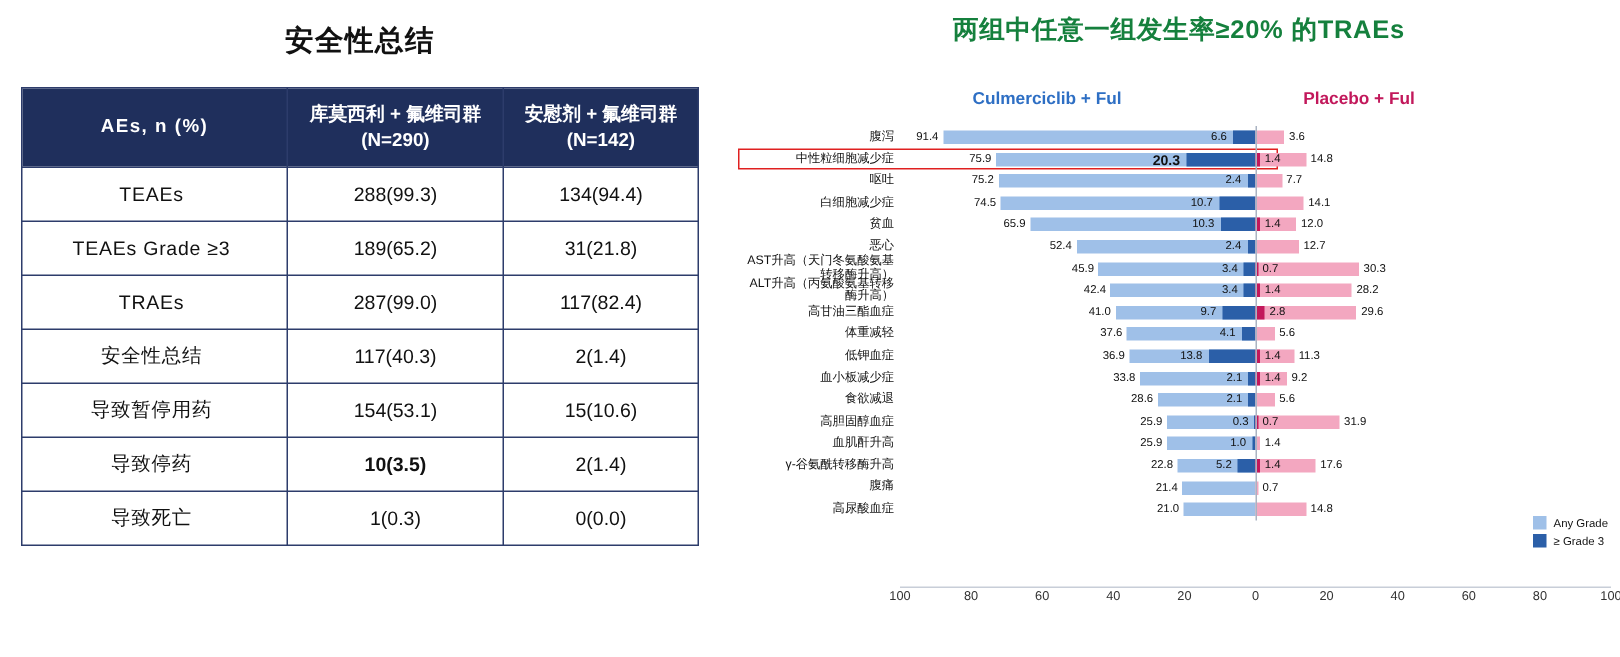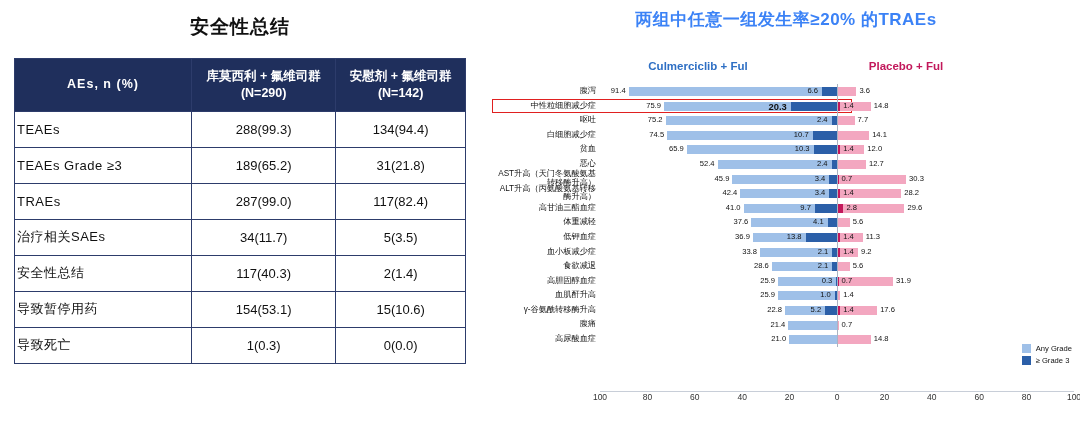--- a/index.html
+++ b/index.html
@@ -7,27 +7,27 @@
   .page{position:relative;width:1080px;height:438px;}
 
   
   .left{position:absolute;left:0;top:0;width:480px;height:438px;}
   .left-title{position:absolute;left:0;top:14px;width:480px;text-align:center;font-size:19px;font-weight:bold;color:#111;letter-spacing:1px;}
   table.safety{position:absolute;left:14px;top:58px;width:452px;border-collapse:collapse;background:#fff;}
   table.safety td,table.safety th{border:1px solid #2d3c6b;}
   table.safety thead th{background:#1f2f5c;color:#fff;font-size:12.5px;font-weight:bold;padding:9px 4px;line-height:1.35;text-align:center;}
   table.safety thead th.first{width:168px;letter-spacing:1px;}
   table.safety tbody td{font-size:13px;color:#111;padding:7px 6px;height:21px;}
-  table.safety tbody td.label{text-align:left;padding-left:2px;letter-spacing:.5px;}
+  table.safety tbody td.label{text-align:center;padding-left:2px;letter-spacing:.5px;}
   table.safety tbody td.num{text-align:center;}
   .red{color:#d0021b;font-weight:bold;}
 
   
   .right{position:absolute;left:492px;top:0;width:588px;height:438px;}
-  .right-title{position:absolute;left:0;top:8px;width:588px;text-align:center;font-size:17px;font-weight:bold;color:#3b82f6;letter-spacing:.5px;}
+  .right-title{position:absolute;left:0;top:8px;width:588px;text-align:center;font-size:17px;font-weight:bold;color:#15803d;letter-spacing:.5px;}
   .grp-left{position:absolute;left:0;top:60px;width:588px;text-align:center;font-size:11.5px;font-weight:bold;color:#2e6fc4;}
   .grp-left span{position:relative;left:-88px;}
   .grp-right{position:absolute;left:0;top:60px;width:588px;text-align:center;font-size:11.5px;font-weight:bold;color:#c2185b;}
   .grp-right span{position:relative;left:120px;}
 
   .plot{position:absolute;left:0;top:84px;width:588px;height:320px;}
   .rows{position:absolute;left:108px;top:0;right:6px;height:302px;}
   .row{position:relative;height:14.6px;display:flex;align-items:center;}
   .lbl{font-size:8.2px;color:#111;text-align:right;width:104px;line-height:1.05;}
   .bar-left{position:absolute;right:50%;height:9px;}
@@ -80,33 +80,33 @@
             <td class="label">TEAEs Grade ≥3</td>
             <td class="num">189(65.2)</td>
             <td class="num">31(21.8)</td>
           </tr>
           <tr>
             <td class="label">TRAEs</td>
             <td class="num">287(99.0)</td>
             <td class="num">117(82.4)</td>
           </tr>
           <tr>
-            <td class="label">治疗相关SAEs</td>
-            <td class="num">34(11.7)</td>
-            <td class="num">5(3.5)</td>
-          </tr>
-          <tr>
             <td class="label">安全性总结</td>
             <td class="num">117(40.3)</td>
             <td class="num">2(1.4)</td>
           </tr>
           <tr>
             <td class="label">导致暂停用药</td>
             <td class="num">154(53.1)</td>
             <td class="num">15(10.6)</td>
+          </tr>
+          <tr>
+            <td class="label">导致停药</td>
+            <td class="num red">10(3.5)</td>
+            <td class="num">2(1.4)</td>
           </tr>
           <tr>
             <td class="label">导致死亡</td>
             <td class="num">1(0.3)</td>
             <td class="num">0(0.0)</td>
           </tr>
         </tbody>
     </table>
   </div>
 

